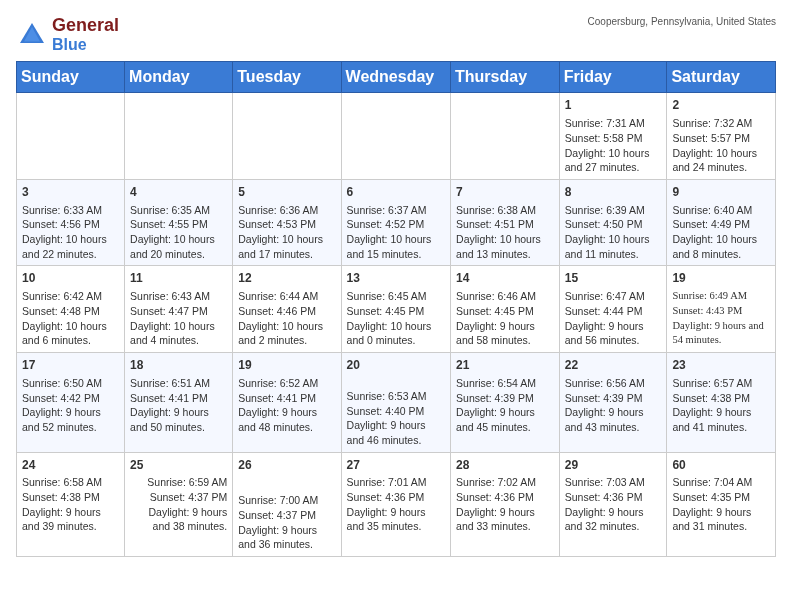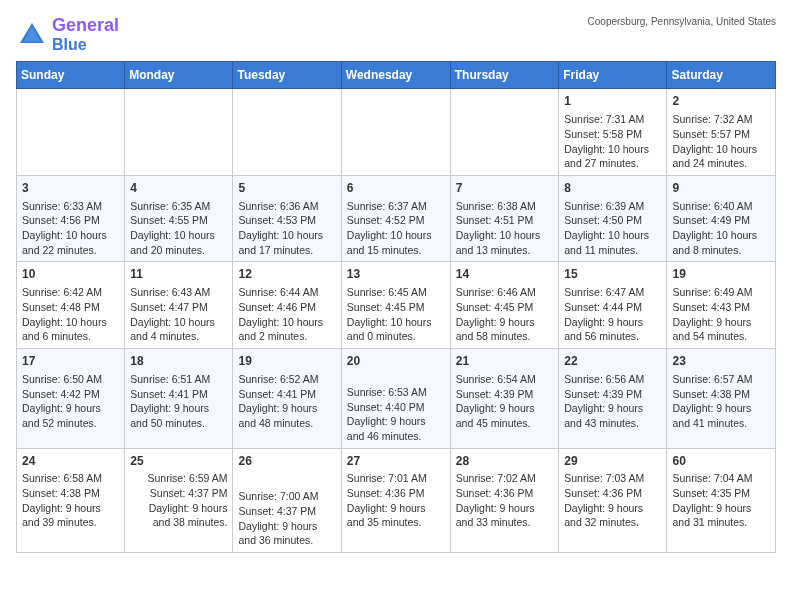--- a/index.html
+++ b/index.html
@@ -22,21 +22,21 @@
       gap: 4px;
     }
     .logo-text {
       display: flex;
       flex-direction: column;
       line-height: 1.1;
     }
     .logo-general {
       font-size: 18px;
       font-weight: bold;
-      color: #8b5cf6;
+      color: #7f1d1d;
     }
     .logo-blue {
       font-size: 16px;
       font-weight: bold;
       color: #3a7bd5;
     }
     .logo-icon {
       width: 32px;
       height: 32px;
     }
@@ -55,21 +55,21 @@
     .calendar {
       width: 100%;
       border-collapse: collapse;
       font-size: 11px;
     }
     .calendar th {
       background-color: #3a7bd5;
       color: #fff;
       padding: 6px 4px;
       text-align: left;
-      font-size: 12px;
+      font-size: 16px;
       font-weight: bold;
       border: 1px solid #2a5ba5;
     }
     .calendar td {
       border: 1px solid #ccc;
       vertical-align: top;
       padding: 4px 5px;
       width: 110px;
       height: 85px;
       background: #fff;
@@ -219,21 +219,21 @@
 Daylight: 9 hours and 58 minutes.</div>
         </td>
         <td>
           <div class="day-number">15</div>
           <div class="cell-info" style="white-space: pre-wrap;">Sunrise: 6:47 AM
 Sunset: 4:44 PM
 Daylight: 9 hours and 56 minutes.</div>
         </td>
         <td>
           <div class="day-number">19</div>
-          <div class="cell-info" style="white-space: pre-wrap;">Sunrise: 6:49 AM
+          <div class="cell-info" style="white-space: pre-wrap; font-family: Liberation Serif, serif;">Sunrise: 6:49 AM
 Sunset: 4:43 PM
 Daylight: 9 hours and 54 minutes.</div>
         </td>
       </tr>
       <tr>
         <td>
           <div class="day-number">17</div>
           <div class="cell-info" style="white-space: pre-wrap;">Sunrise: 6:50 AM
 Sunset: 4:42 PM
 Daylight: 9 hours and 52 minutes.</div>

